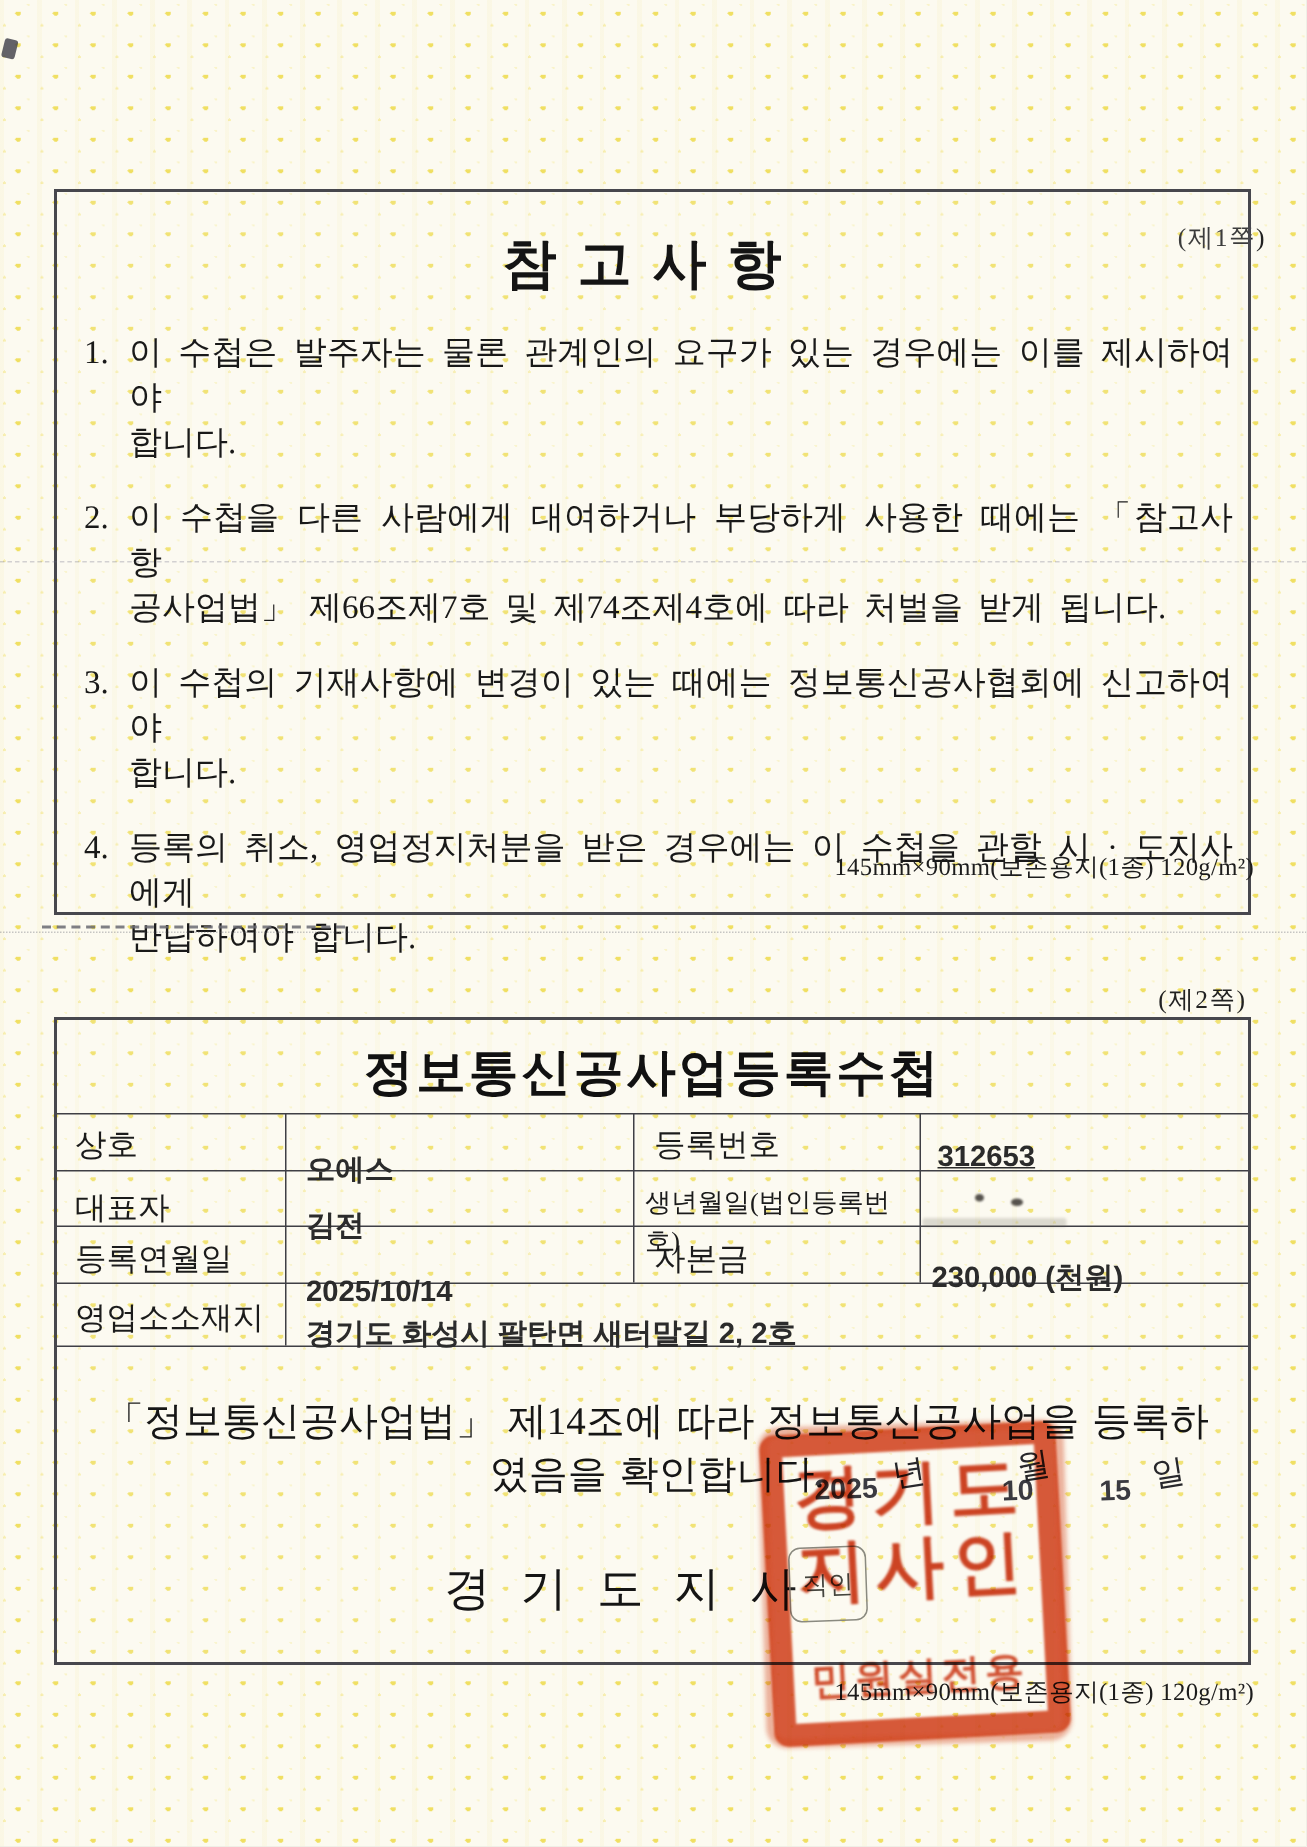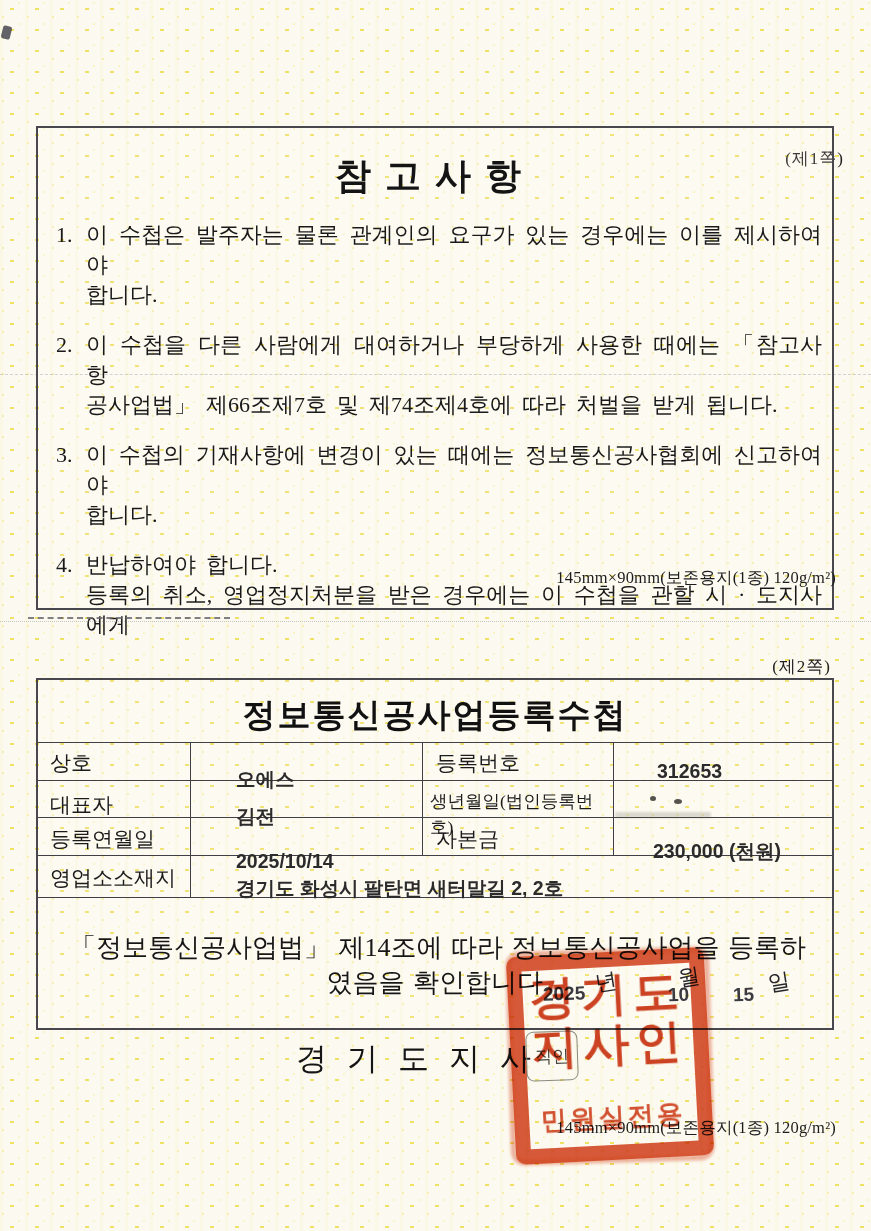--- a/index.html
+++ b/index.html
@@ -27,21 +27,21 @@
   .paperspec{font-size:16.5px;color:#1c1c1c;letter-spacing:0.2px;}
   .seam-strong{left:28px;width:202px;top:617px;border-top:2px dashed #6a6a72;opacity:.85;}
   .seam-faint{left:0;width:871px;top:621px;border-top:1px dotted rgba(110,110,122,0.38);}
   .artifact-line{left:0;width:871px;top:374px;border-top:1px dashed rgba(100,100,124,0.28);}
   .corner-mark{left:2px;top:26px;width:9px;height:13px;background:#3c3c46;border-radius:2px;transform:rotate(14deg);opacity:.8;}
   .p2-title{left:0;right:0;top:13px;text-align:center;font-size:33px;font-weight:600;letter-spacing:2px;color:#111;}
   .hline{left:0;right:0;height:0;border-top:1.5px solid #3f3f45;}
   .vline{width:0;border-left:1.5px solid #3f3f45;}
   .flabel{font-size:21px;color:#1b1b1b;height:26px;line-height:26px;}
   .just{text-align:justify;text-align-last:justify;}
-  .fvalue{font-family:"Liberation Sans","DejaVu Sans",sans-serif;font-size:19.5px;font-weight:600;color:#2b2b2b;white-space:nowrap;margin-left:32px;}
+  .fvalue{font-family:"Liberation Sans","DejaVu Sans",sans-serif;font-size:19.5px;font-weight:600;color:#2b2b2b;white-space:nowrap;}
   .redact-dot{width:6px;height:5px;background:#3a3632;border-radius:50%;filter:blur(0.6px);opacity:.85;}
   .redact-strip{background:rgba(105,98,88,0.22);filter:blur(1px);border-radius:2px;}
   .confirm{text-align:center;font-size:26px;word-spacing:2px;color:#161616;}
   .date-num{font-family:"Liberation Sans","DejaVu Sans",sans-serif;font-size:19px;font-weight:600;color:#3a3a40;transform:rotate(-2deg);}
   .date-unit{font-size:22px;color:#27272b;transform:rotate(-9deg);}
   .issuer{font-size:31px;letter-spacing:20px;font-weight:500;color:#151515;white-space:nowrap;}
   .jikin{width:50px;height:48px;border:1.5px solid #8a8a80;border-radius:8px;display:flex;align-items:center;justify-content:center;
          font-size:17px;color:#45453e;transform:rotate(-2deg);background:rgba(255,255,255,0.05);}
   .seal{left:511px;top:952px;width:198px;height:208px;transform:rotate(-3deg);mix-blend-mode:multiply;}
   .seal .sb{position:absolute;inset:0;border:15px solid rgba(210,62,26,0.85);border-radius:10px;filter:blur(0.7px);}
@@ -75,35 +75,35 @@
         <div class="ln l1">이 수첩을 다른 사람에게 대여하거나 부당하게 사용한 때에는 「참고사항</div>
         <div class="ln">공사업법」 제66조제7호 및 제74조제4호에 따라 처벌을 받게 됩니다.</div>
       </div>
       <div class="item">
         <span class="num">3.</span>
         <div class="ln l1">이 수첩의 기재사항에 변경이 있는 때에는 정보통신공사협회에 신고하여야</div>
         <div class="ln">합니다.</div>
       </div>
       <div class="item">
         <span class="num">4.</span>
+        <div class="ln l1">등록의 취소, 영업정지처분을 받은 경우에는 이 수첩을 관할 시 · 도지사에게</div>
         <div class="ln">반납하여야 합니다.</div>
-        <div class="ln l1">등록의 취소, 영업정지처분을 받은 경우에는 이 수첩을 관할 시 · 도지사에게</div>
       </div>
     </div>
   </div>
 
   <div class="abs paperspec" style="right:35px;top:567px;">145mm×90mm(보존용지(1종) 120g/m²)</div>
 
   <div class="abs artifact-line"></div>
   <div class="abs seam-strong"></div>
   <div class="abs seam-faint"></div>
 
   <div class="abs pagelabel" style="right:40px;top:655px;">(제2쪽)</div>
 
-  <div class="abs card" style="left:36px;top:678px;width:798px;height:352px;">
+  <div class="abs card" style="left:36px;top:678px;width:798px;height:432px;">
     <div class="abs p2-title">정보통신공사업등록수첩</div>
 
     <div class="abs hline" style="top:62px;"></div>
     <div class="abs hline" style="top:100px;"></div>
     <div class="abs hline" style="top:137px;"></div>
     <div class="abs hline" style="top:175px;"></div>
     <div class="abs hline" style="top:217px;"></div>
     <div class="abs vline" style="left:152px;top:62px;height:155px;"></div>
     <div class="abs vline" style="left:384px;top:62px;height:113px;"></div>
     <div class="abs vline" style="left:575px;top:62px;height:113px;"></div>
@@ -114,21 +114,21 @@
     <div class="abs flabel just" style="left:12px;width:130px;top:185px;">영업소소재지</div>
 
     <div class="abs flabel just" style="left:398px;width:164px;top:70px;">등록번호</div>
     <div class="abs flabel" style="left:392px;width:186px;top:108px;font-size:17.5px;">생년월일(법인등록번호)</div>
     <div class="abs flabel just" style="left:398px;width:164px;top:146px;">자본금</div>
 
     <div class="abs fvalue" style="left:166px;top:86px;">오에스</div>
     <div class="abs fvalue" style="left:166px;top:123px;">김전</div>
     <div class="abs fvalue" style="left:166px;top:170px;">2025/10/14</div>
     <div class="abs fvalue" style="left:166px;top:195px;">경기도 화성시 팔탄면 새터말길 2, 2호</div>
-    <div class="abs fvalue" style="left:587px;top:80px;">312653</div>
+    <div class="abs fvalue" style="left:587px;top:80px;text-decoration:underline;">312653</div>
     <div class="abs fvalue" style="left:583px;top:158px;">230,000 (천원)</div>
 
     <div class="abs redact-dot" style="left:612px;top:116px;"></div>
     <div class="abs redact-dot" style="left:636px;top:119px;width:8px;"></div>
     <div class="abs redact-strip" style="left:577px;top:132px;width:96px;height:6px;"></div>
 
     <div class="abs confirm" style="left:30px;width:740px;top:250px;">「정보통신공사업법」 제14조에 따라 정보통신공사업을 등록하였음을 확인합니다.</div>
 
     <div class="abs date-num" style="left:505px;top:303px;">2025</div>
     <div class="abs date-unit" style="left:557px;top:287px;">년</div>

